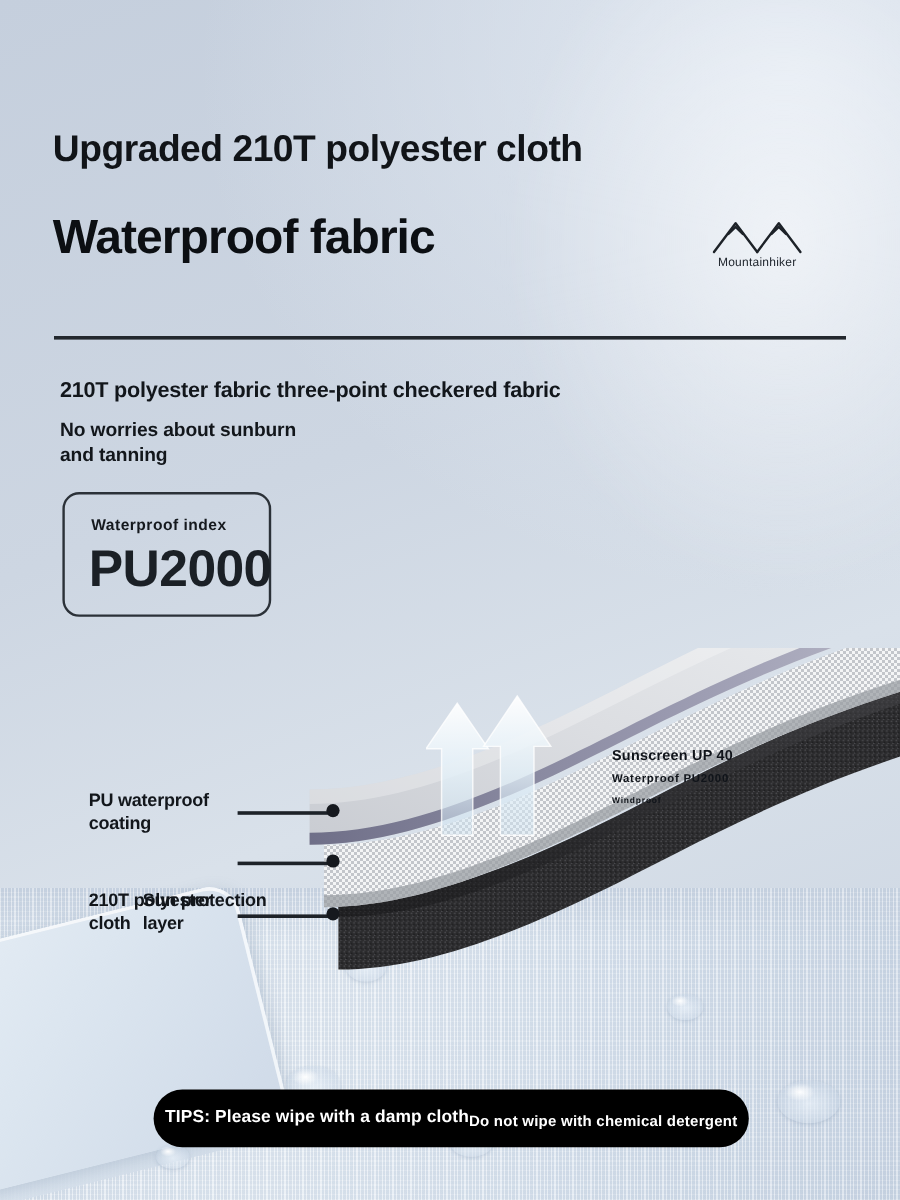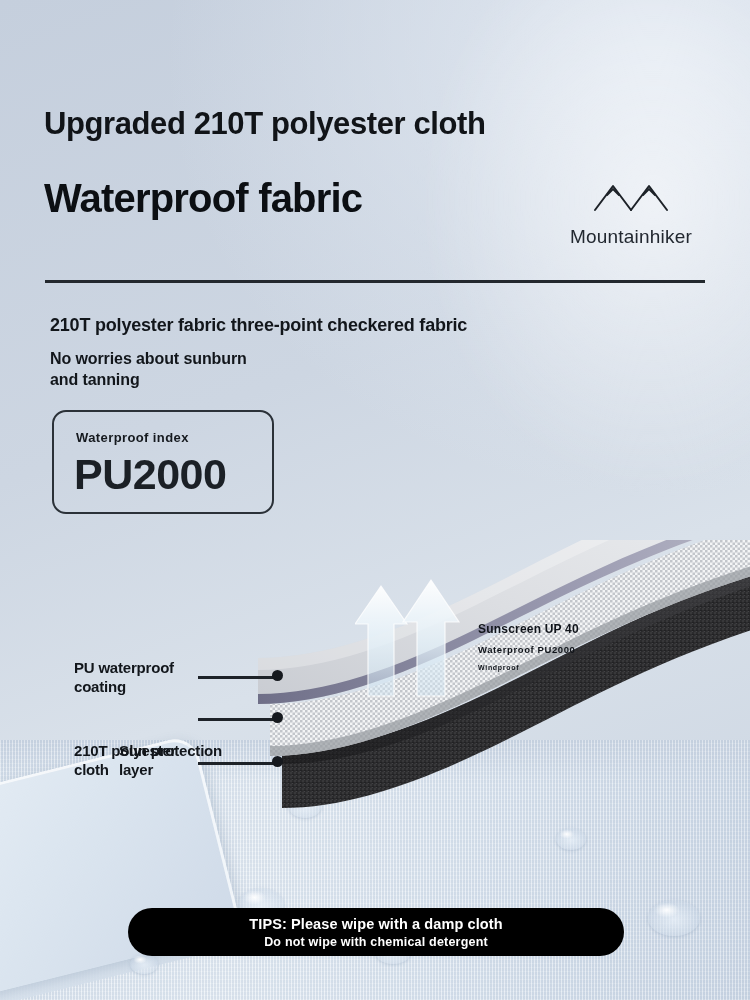--- a/index.html
+++ b/index.html
@@ -99,22 +99,22 @@
   
   .brand {
     position: absolute;
     right: 44px; top: 182px;
     width: 150px;
     text-align: center;
   }
   .brand-mark { display: block; margin: 0 auto; }
   .brand-name {
     display: block;
-    margin-top: 14px;
-    font-size: 19px;
+    margin-top: 2px;
+    font-size: 10px;
     color: #222830;
     letter-spacing: .2px;
   }
 
   .divider {
     position: absolute;
     left: 45px; top: 280px;
     width: 660px; height: 3px;
     background: #23282e;
   }
@@ -136,21 +136,21 @@
     line-height: 1.32;
     letter-spacing: -0.1px;
     color: #12161b;
     white-space: pre-line;
   }
 
   
   .index-card {
     position: absolute;
     left: 52px; top: 410px;
-    width: 222px; height: 104px;
+    width: 174px; height: 104px;
     border: 2px solid #2b3138;
     border-radius: 14px;
     box-sizing: border-box;
   }
   .index-card-label {
     position: absolute;
     left: 22px; top: 18px;
     font-size: 13px;
     font-weight: 700;
     letter-spacing: .4px;
@@ -175,20 +175,21 @@
 
   
   .arrows { position: absolute; left: 355px; top: 578px; }
 
   
   .spec {
     position: absolute;
     color: #10141a;
     font-weight: 700;
     letter-spacing: .2px;
+    margin-left: 32px;
   }
   .spec-1 { left: 478px; top: 622px; font-size: 12px; }
   .spec-2 { left: 478px; top: 644px; font-size: 9.5px; letter-spacing: .6px; }
   .spec-3 { left: 478px; top: 664px; font-size: 7px;  letter-spacing: .7px; }
 
   
   .callout-label {
     position: absolute;
     font-size: 15px;
     font-weight: 700;
@@ -222,21 +223,20 @@
   
   .tips {
     position: absolute;
     left: 128px; top: 908px;
     width: 496px; height: 48px;
     background: #000000;
     border-radius: 26px;
     display: flex;
     align-items: center;
     justify-content: center;
-    flex-direction: column;
   }
   .tips-main {
     color: #ffffff;
     font-size: 14.5px;
     font-weight: 700;
     letter-spacing: .1px;
     transform: translateY(-1px);
   }
   .tips-sub {
     color: #ffffff;

